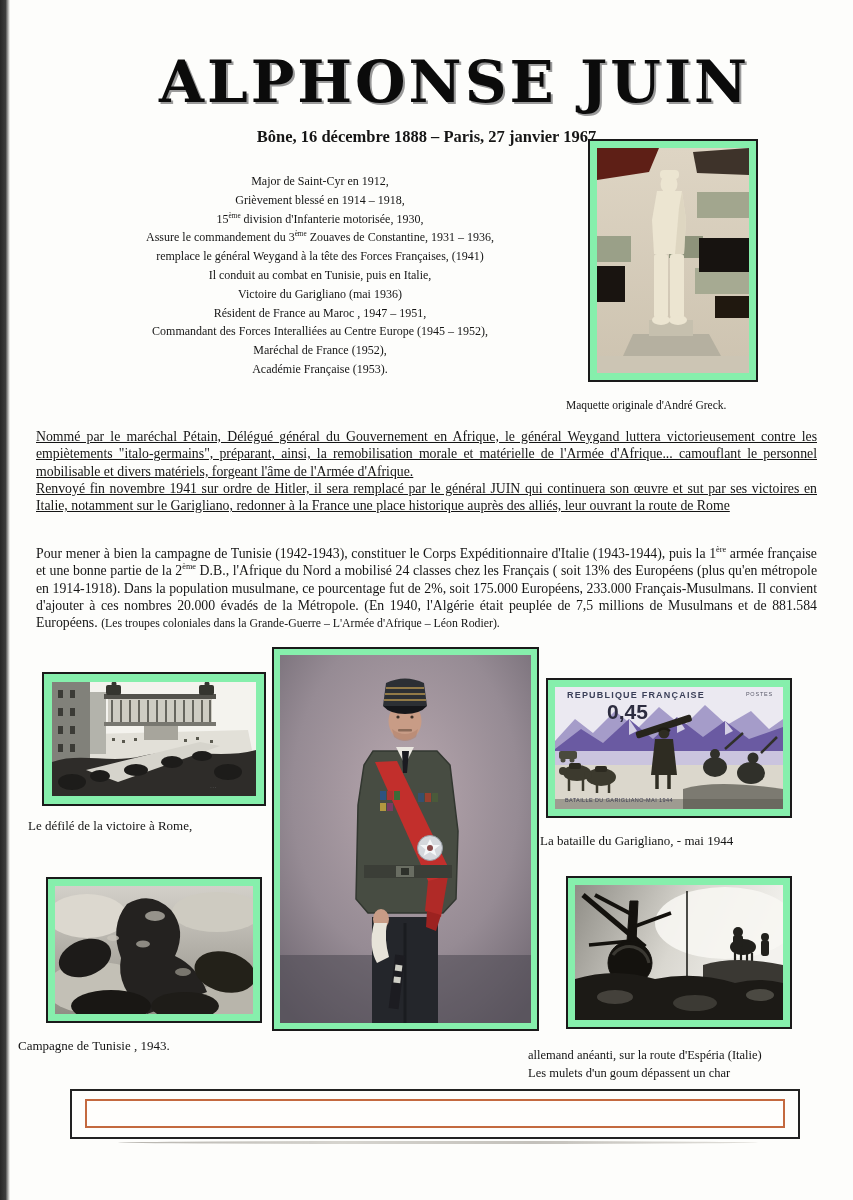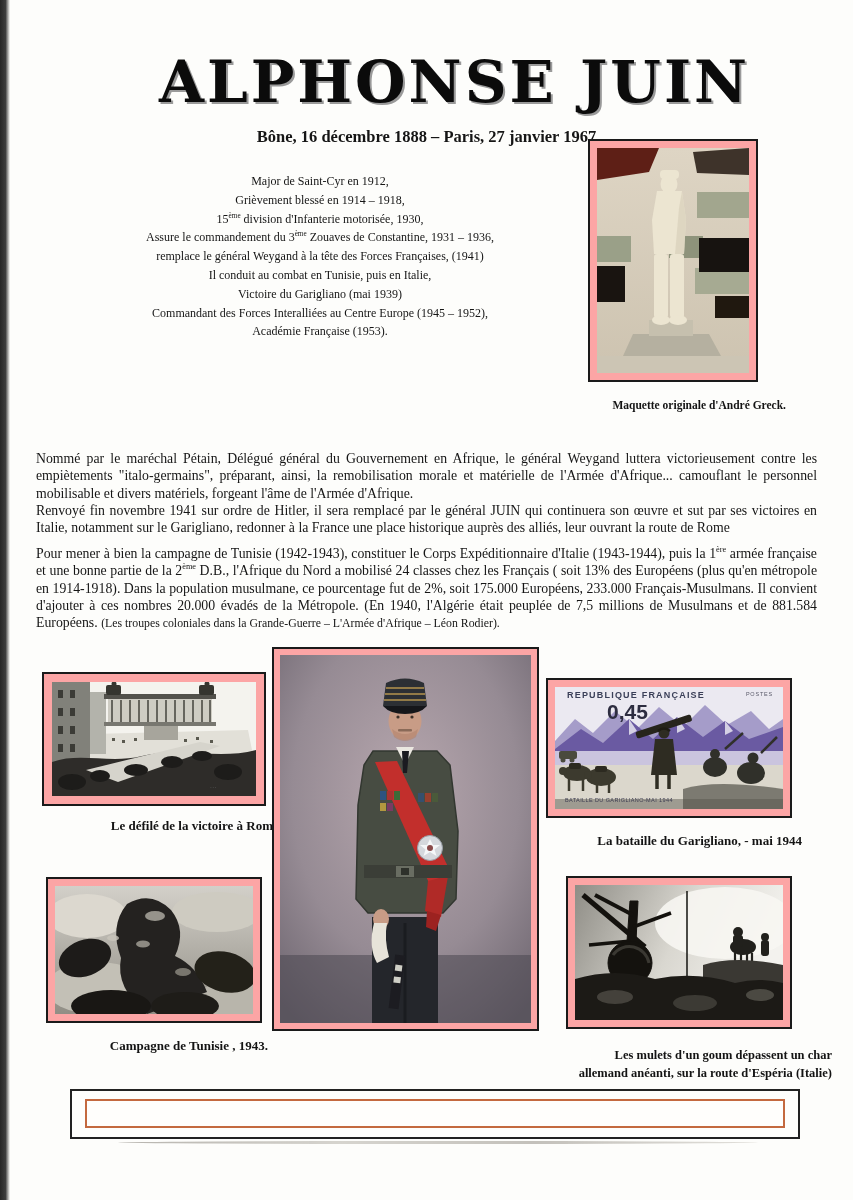--- a/index.html
+++ b/index.html
@@ -26,34 +26,34 @@
   }
   .subtitle {
     position:absolute; top:127px; left:0; width:853px; text-align:center;
     font-weight:bold; font-size:16.5px;
   }
   .bio {
     position:absolute; top:172px; left:28px; width:584px;
     text-align:center; font-size:12px; line-height:18.8px;
   }
   .sup { vertical-align:super; font-size:60%; line-height:0; }
-  .photo-frame { position:absolute; background:#fca5a5; border:2px solid #1a1a1a; }
+  .photo-frame { position:absolute; background:#86efac; border:2px solid #1a1a1a; }
   .photo-frame svg { display:block; }
   .caption {
-    position:absolute; text-align:right; font-weight:bold; font-size:13px;
+    position:absolute; text-align:left; font-weight:normal; font-size:13px;
     line-height:19px; color:#141414;
   }
   .para {
     position:absolute; left:36px; width:781px;
     font-size:13.8px; line-height:17.3px; text-align:justify;
   }
   .para .small-ref { font-size:11.8px; }
   .statue-frame { left:588px; top:139px; padding:7px; }
   .statue-caption { left:566px; top:398px; width:220px; font-size:11.5px; line-height:15px; }
-  .para1 { top:450px; }
+  .para1 { top:428px;text-decoration:underline; }
   .para2 { top:545px; }
   .rome-frame { left:42px; top:672px; padding:8px; }
   .rome-caption { left:28px; top:816px; width:254px; }
   .portrait-frame { left:272px; top:647px; padding:6px; border-width:2px; }
   .stamp-frame { left:546px; top:678px; padding:7px; }
   .stamp-inner { position:relative; width:228px; height:122px; }
   .stamp-inner svg { position:absolute; left:0; top:0; }
   .stamp-text { position:absolute; font-family:"Liberation Sans", sans-serif; }
   .stamp-country { left:12px; top:3px; font-size:9px; font-weight:bold; letter-spacing:1.2px; color:#3a3f58; }
   .stamp-postes { right:10px; top:4px; font-size:5.5px; letter-spacing:.8px; color:#5a5a6a; }
@@ -82,22 +82,24 @@
   <div class="title">ALPHONSE JUIN</div>
   <div class="subtitle">Bône, 16 décembre 1888 – Paris, 27 janvier 1967</div>
 
   <div class="bio">
     <div><span>Major de Saint-Cyr en 1912,</span><span class="sup"></span><span></span></div>
     <div><span>Grièvement blessé en 1914 – 1918,</span><span class="sup"></span><span></span></div>
     <div><span>15</span><span class="sup">ème</span><span> division d'Infanterie  motorisée, 1930,</span></div>
     <div><span>Assure le commandement du 3</span><span class="sup">ème</span><span> Zouaves de Constantine, 1931 – 1936,</span></div>
     <div><span>remplace le général Weygand à la tête des Forces Françaises, (1941)</span><span class="sup"></span><span></span></div>
     <div><span>Il conduit au combat en Tunisie, puis en Italie,</span><span class="sup"></span><span></span></div>
-    <div><span>Victoire du Garigliano (mai 1939)</span><span class="sup"></span><span></span></div>
+    <div><span>Victoire du Garigliano (mai 1936)</span><span class="sup"></span><span></span></div>
+    <div><span>Résident de France au Maroc , 1947 – 1951,</span><span class="sup"></span><span></span></div>
     <div><span>Commandant des Forces Interalliées au Centre Europe (1945 – 1952),</span><span class="sup"></span><span></span></div>
+    <div><span>Maréchal de France (1952),</span><span class="sup"></span><span></span></div>
     <div><span>Académie Française (1953).</span><span class="sup"></span><span></span></div>
   </div>
 
   <div class="photo-frame statue-frame">
     <svg width="152" height="225" viewBox="0 0 152 225">
       <defs>
         <linearGradient id="wall" x1="0" y1="0" x2="0" y2="1">
           <stop offset="0" stop-color="#ded5c4"></stop>
             <stop offset="1" stop-color="#cdc3b0"></stop>
         </linearGradient>
@@ -375,22 +377,22 @@
         <rect x="186" y="55" width="8" height="16" rx="3"></rect>
       </g>
       <path d="M128,80 Q160,70 208,80 L208,135 L128,135 Z" fill="#3a3833"></path>
       <path d="M0,94 Q40,82 80,94 Q120,86 160,98 Q185,92 208,98 L208,135 L0,135 Z" fill="#1c1a16"></path>
       <ellipse cx="40" cy="112" rx="18" ry="7" fill="#55534c" opacity=".7"></ellipse>
       <ellipse cx="120" cy="118" rx="22" ry="8" fill="#4a4841" opacity=".7"></ellipse>
       <ellipse cx="185" cy="110" rx="14" ry="6" fill="#605e56" opacity=".7"></ellipse>
     </svg>
   </div>
   <div class="caption mulets-caption">
+    <div>allemand anéanti, sur la route d'Espéria (Italie)</div>
     <div>Les mulets d'un goum dépassent un char</div>
-    <div>allemand anéanti, sur la route d'Espéria (Italie)</div>
   </div>
 
   <div class="footer-box">
     <div class="footer-inner"></div>
   </div>
 
   <div class="scan-smudge"></div>
 </div>
 
 </body></html>

